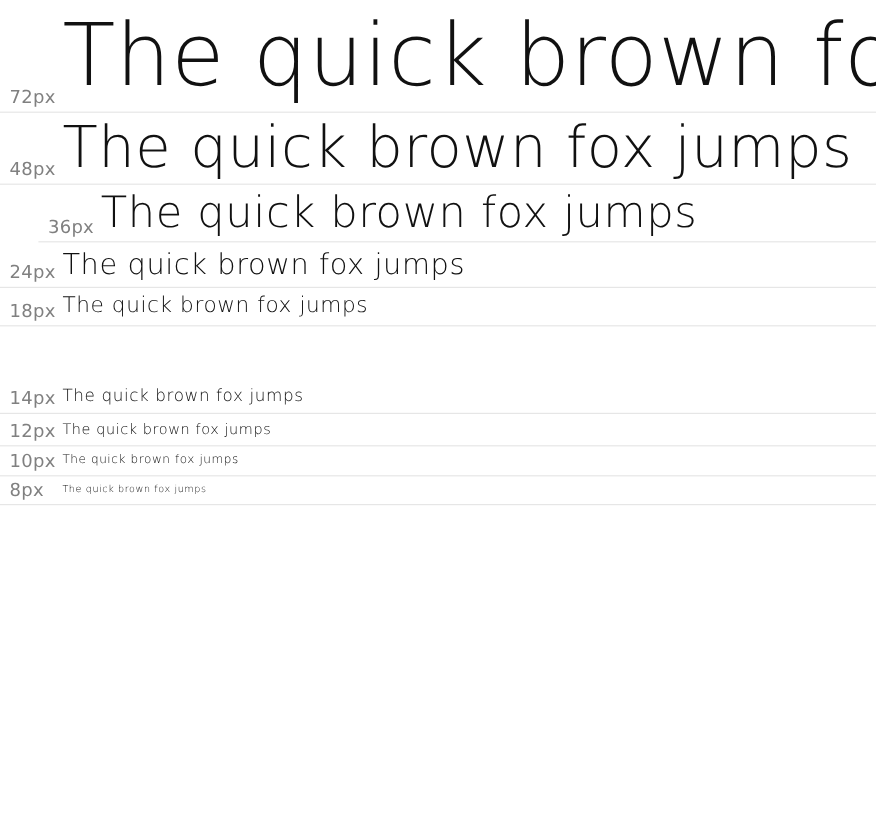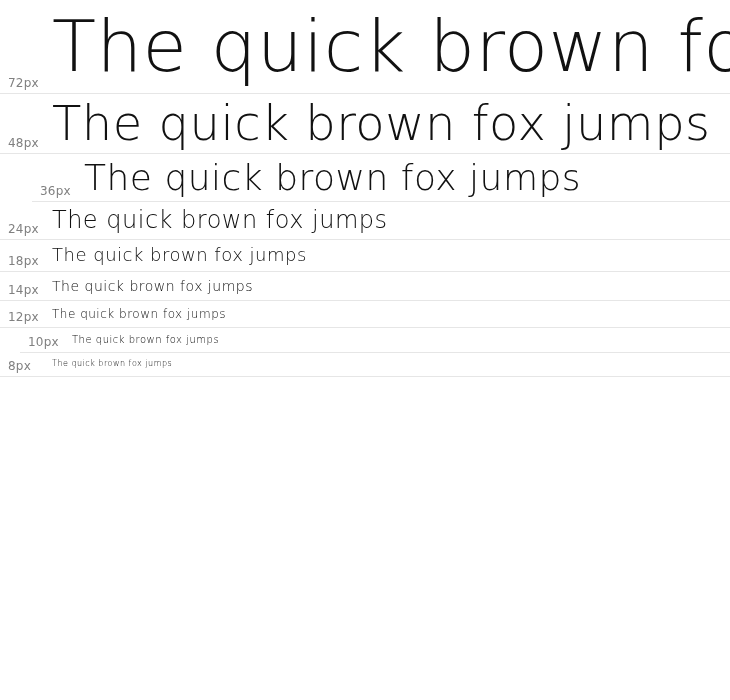--- a/index.html
+++ b/index.html
@@ -29,21 +29,21 @@
     align-items: center;
     overflow: hidden;
     white-space: nowrap;
   }
 
   .size-label {
     position: absolute;
     left: 8px;
     bottom: 4px;
     font-family: "DejaVu Sans", sans-serif;
-    font-size: 12px;
+    font-size: 15px;
     color: #808080;
     letter-spacing: 0.2px;
     line-height: 1;
     text-align: center;
   }
 
   .sample {
     font-family: "DejaVu Sans", sans-serif;
     font-weight: 300;
     color: #111111;
@@ -51,23 +51,23 @@
     display: block;
     letter-spacing: 0.5px;
   }
 
   
   .row.s72 { height: 94px; }
   .row.s48 { height: 60px; }
   .row.s36 { height: 48px; margin-left: 32px; }
   .row.s24 { height: 38px; }
   .row.s18 { height: 32px; }
-  .row.s14 { height: 29px; }
+  .row.s14 { height: 29px; margin-top: 44px; }
   .row.s12 { height: 27px; }
-  .row.s10 { height: 25px; margin-left: 20px; }
+  .row.s10 { height: 25px; }
   .row.s8  { height: 24px; }
 
   .row.s72 .sample { font-size: 72px; }
   .row.s48 .sample { font-size: 48px; }
   .row.s36 .sample { font-size: 36px; }
   .row.s24 .sample { font-size: 24px; }
   .row.s18 .sample { font-size: 18px; }
   .row.s14 .sample { font-size: 14px; }
   .row.s12 .sample { font-size: 12px; }
   .row.s10 .sample { font-size: 10px; }

